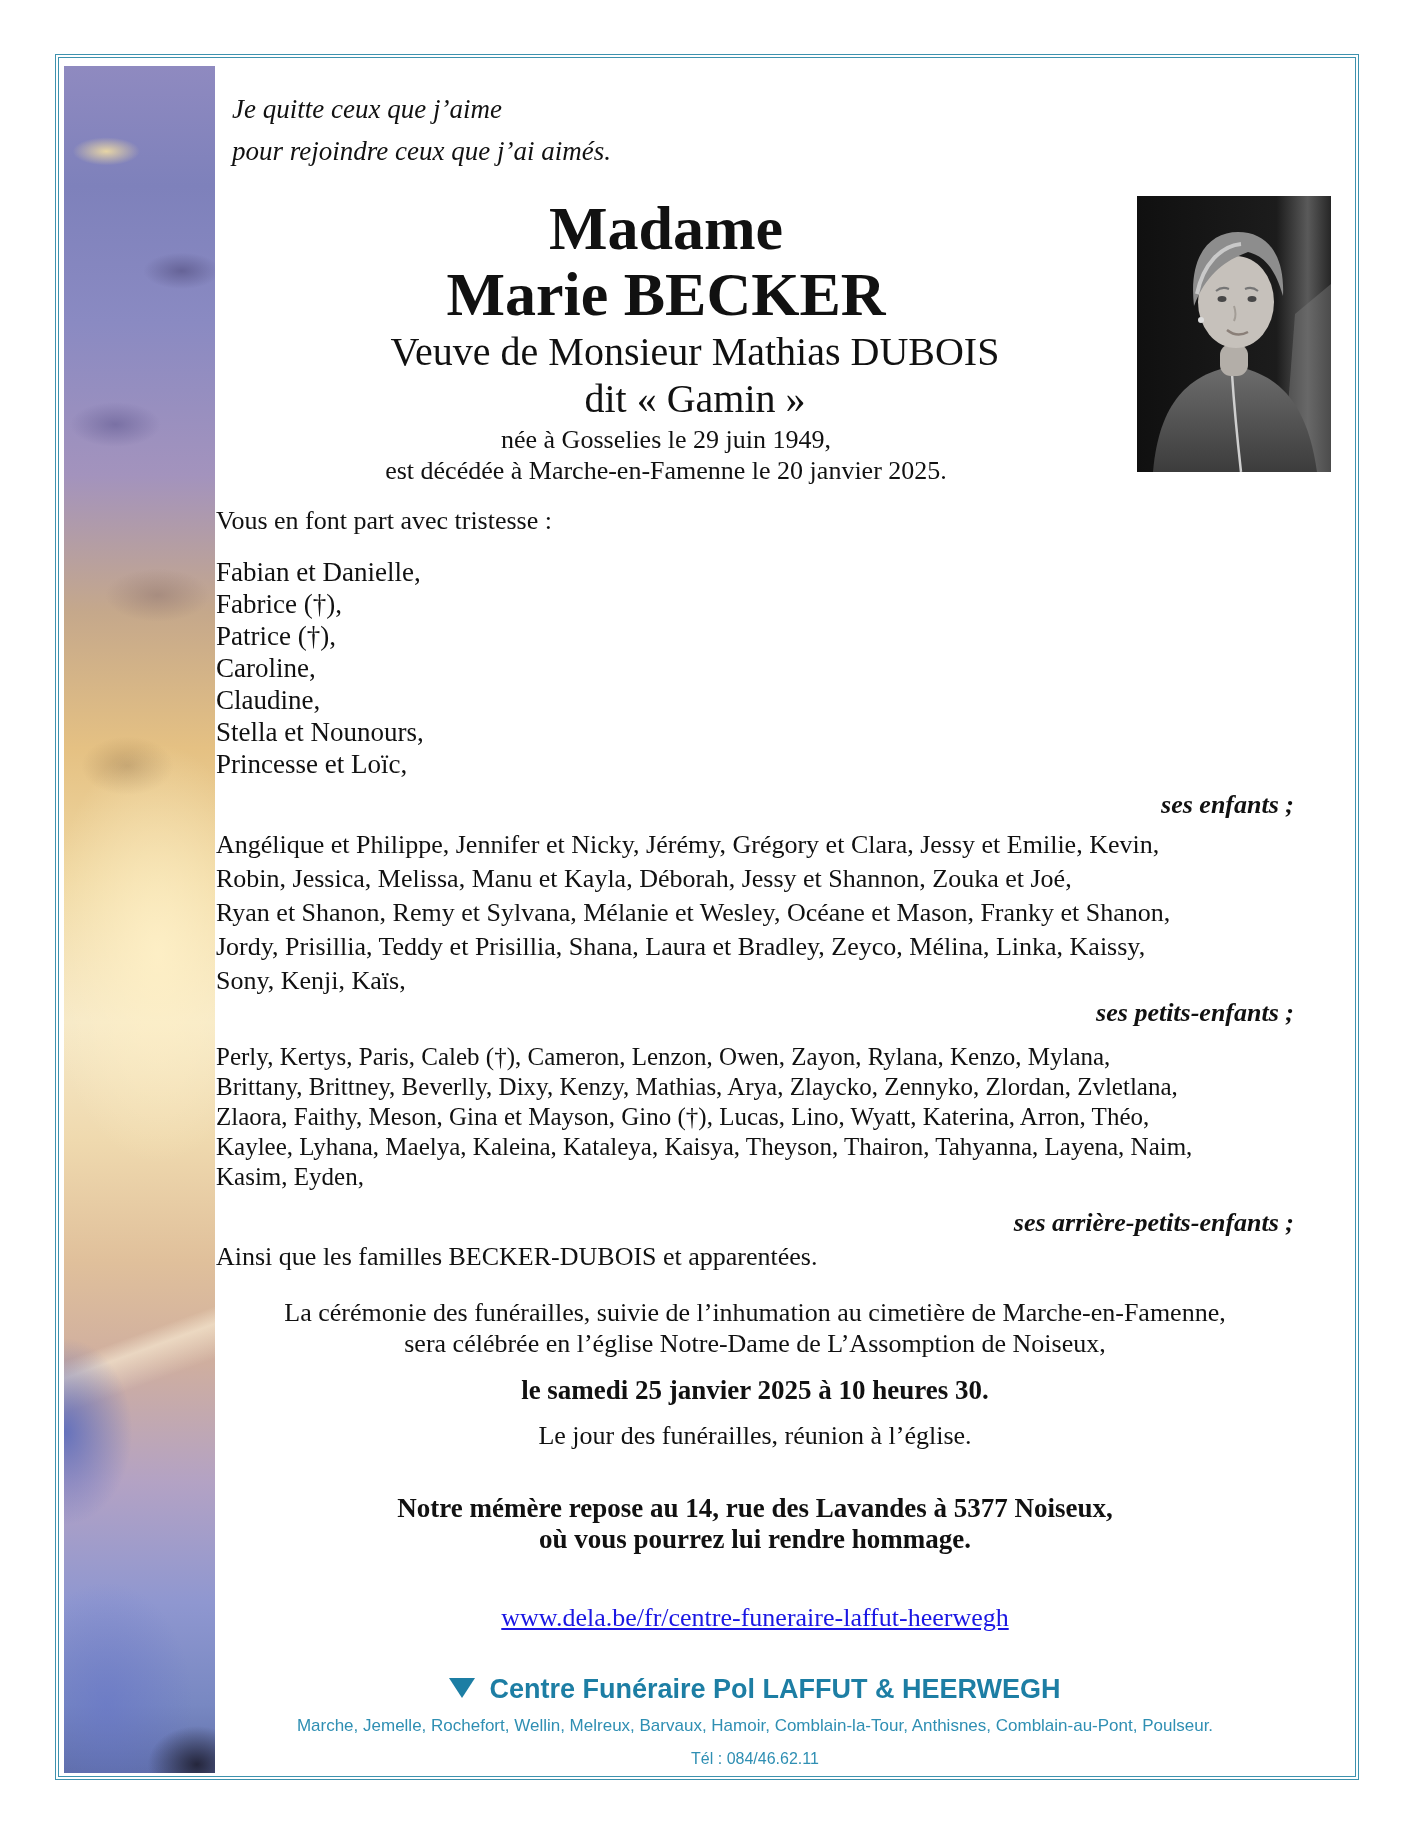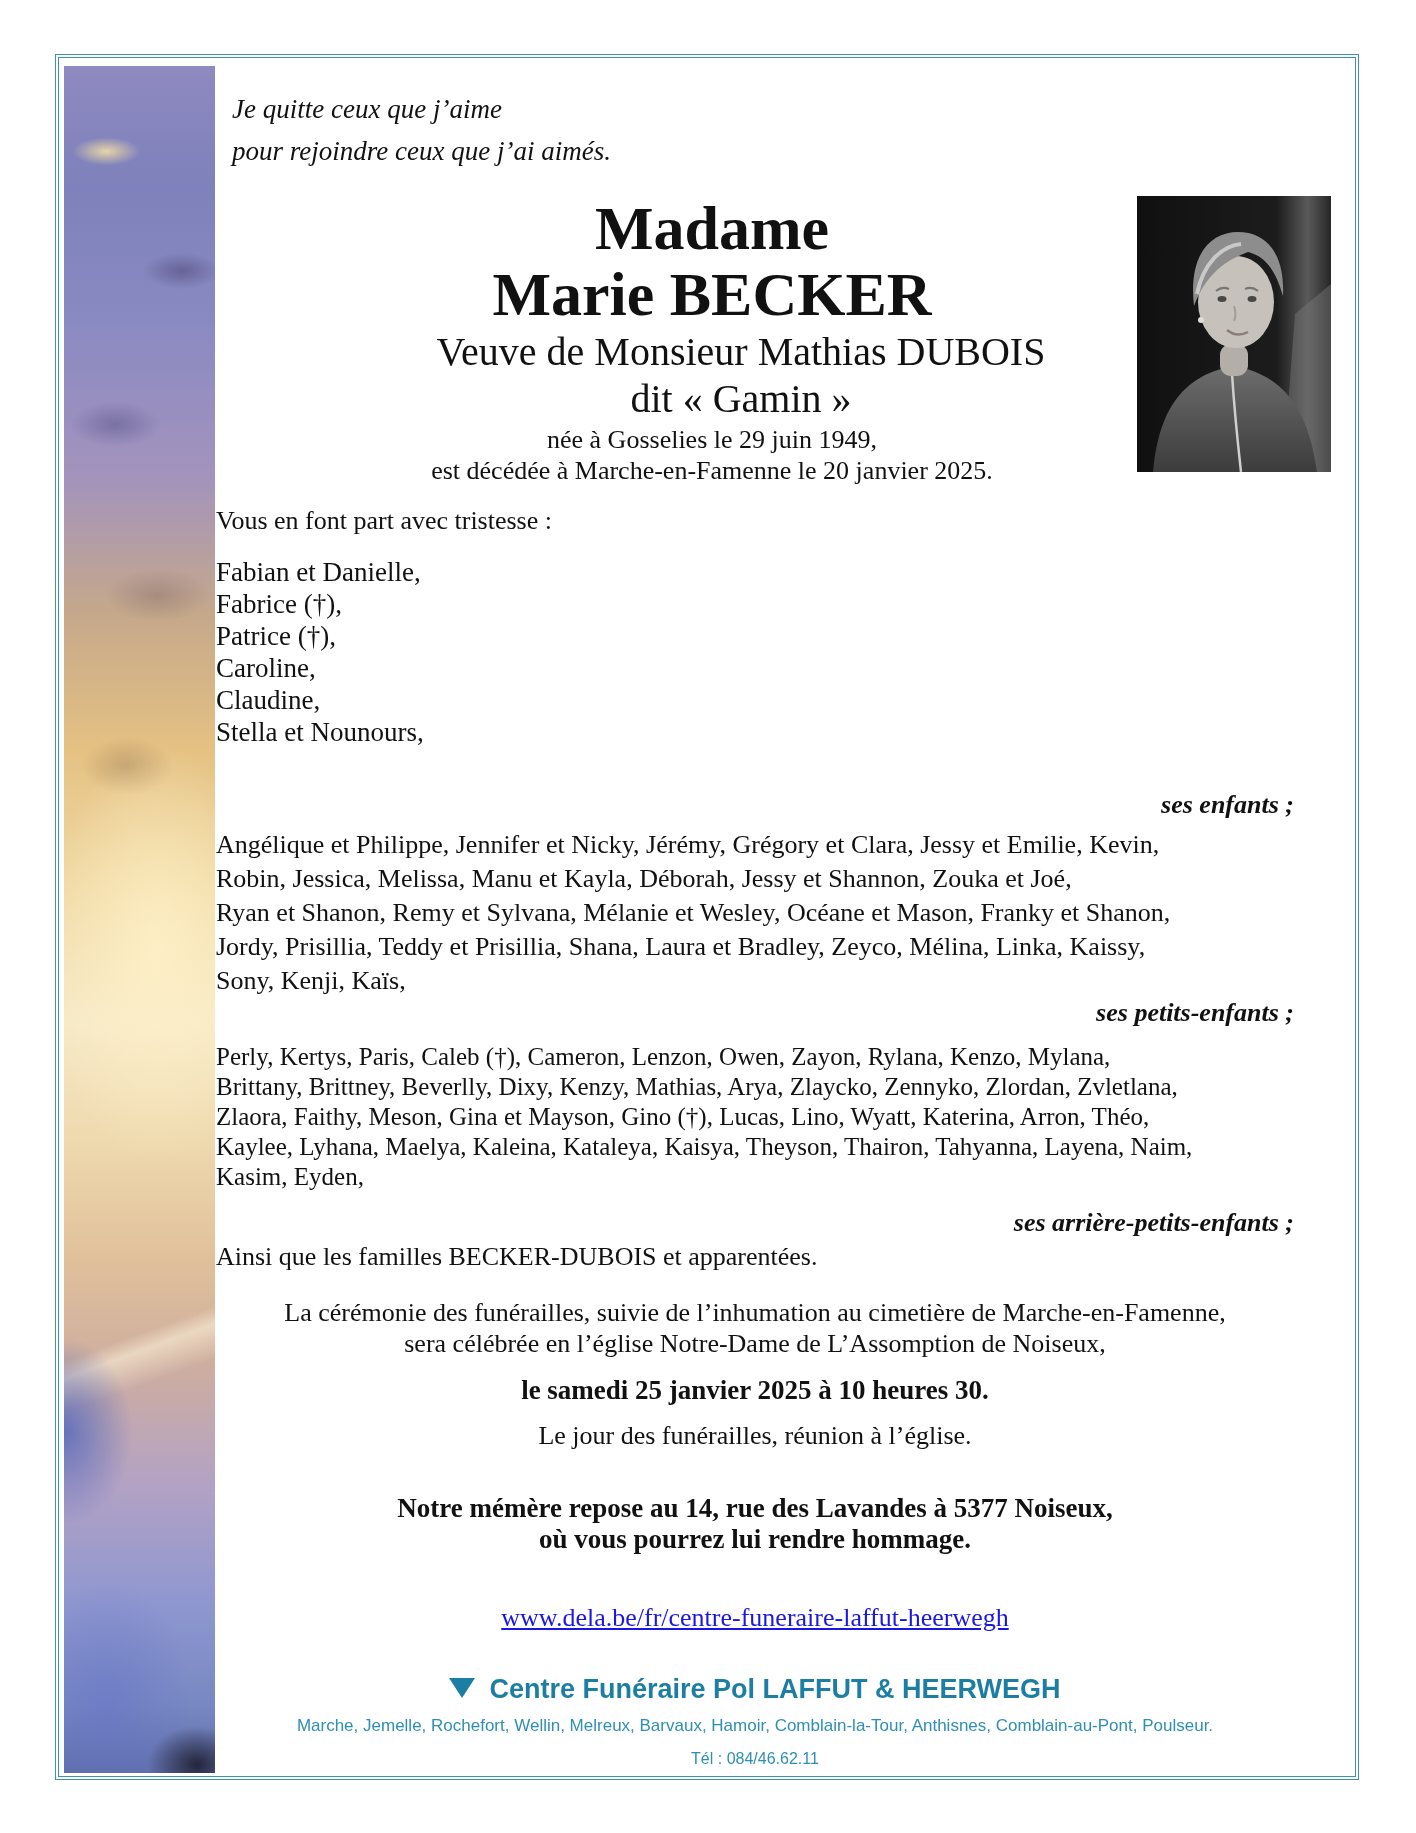--- a/index.html
+++ b/index.html
@@ -42,21 +42,21 @@
   
   .photo{
     position:absolute;left:1137px;top:196px;width:194px;height:276px;
     overflow:hidden;background:#161616;
   }
   .photo svg{display:block;width:100%;height:100%;}
   
   .content{position:absolute;left:216px;top:0;width:1078px;height:1833px;}
   .abs{position:absolute;left:0;width:100%;}
   .epitaph{font-style:italic;font-size:27px;line-height:42px;left:16px;width:700px;}
-  .center-h{width:900px;text-align:center;margin-left:46px;}
+  .center-h{width:900px;text-align:center;}
   .big-title{font-size:62px;font-weight:bold;line-height:64px;}
   .sub-title{font-size:40px;line-height:44px;padding-left:29px;}
   .body-line{font-size:26px;line-height:31px;}
   .list-line{font-size:27px;line-height:32px;}
   .rel-label{font-size:26px;font-weight:bold;font-style:italic;text-align:right;}
   .para-line{font-size:26px;line-height:34px;white-space:nowrap;}
   .para-line-sm{font-size:25px;line-height:30px;white-space:nowrap;}
   .centered{text-align:center;}
   .flexcenter{display:flex;justify-content:center;text-align:center;}
   .flexcenter > span{white-space:nowrap;}
@@ -138,20 +138,21 @@
 
     <div class="abs body-line" style="top:505px">Vous en font part avec tristesse :</div>
 
     <div class="abs" style="top:556px">
       <div class="list-line">Fabian et Danielle,</div>
       <div class="list-line">Fabrice (†),</div>
       <div class="list-line">Patrice (†),</div>
       <div class="list-line">Caroline,</div>
       <div class="list-line">Claudine,</div>
       <div class="list-line">Stella et Nounours,</div>
+      <div class="list-line">Princesse et Loïc,</div>
     </div>
 
     <div class="abs rel-label" style="top:790px">ses enfants ;</div>
 
     <div class="abs" style="top:828px">
       <div class="para-line">Angélique et Philippe, Jennifer et Nicky, Jérémy, Grégory et Clara, Jessy et Emilie, Kevin,</div>
       <div class="para-line">Robin, Jessica, Melissa, Manu et Kayla, Déborah, Jessy et Shannon, Zouka et Joé,</div>
       <div class="para-line">Ryan et Shanon, Remy et Sylvana, Mélanie et Wesley, Océane et Mason, Franky et Shanon,</div>
       <div class="para-line">Jordy, Prisillia, Teddy et Prisillia, Shana, Laura et Bradley, Zeyco, Mélina, Linka, Kaissy,</div>
       <div class="para-line">Sony, Kenji, Kaïs,</div>

